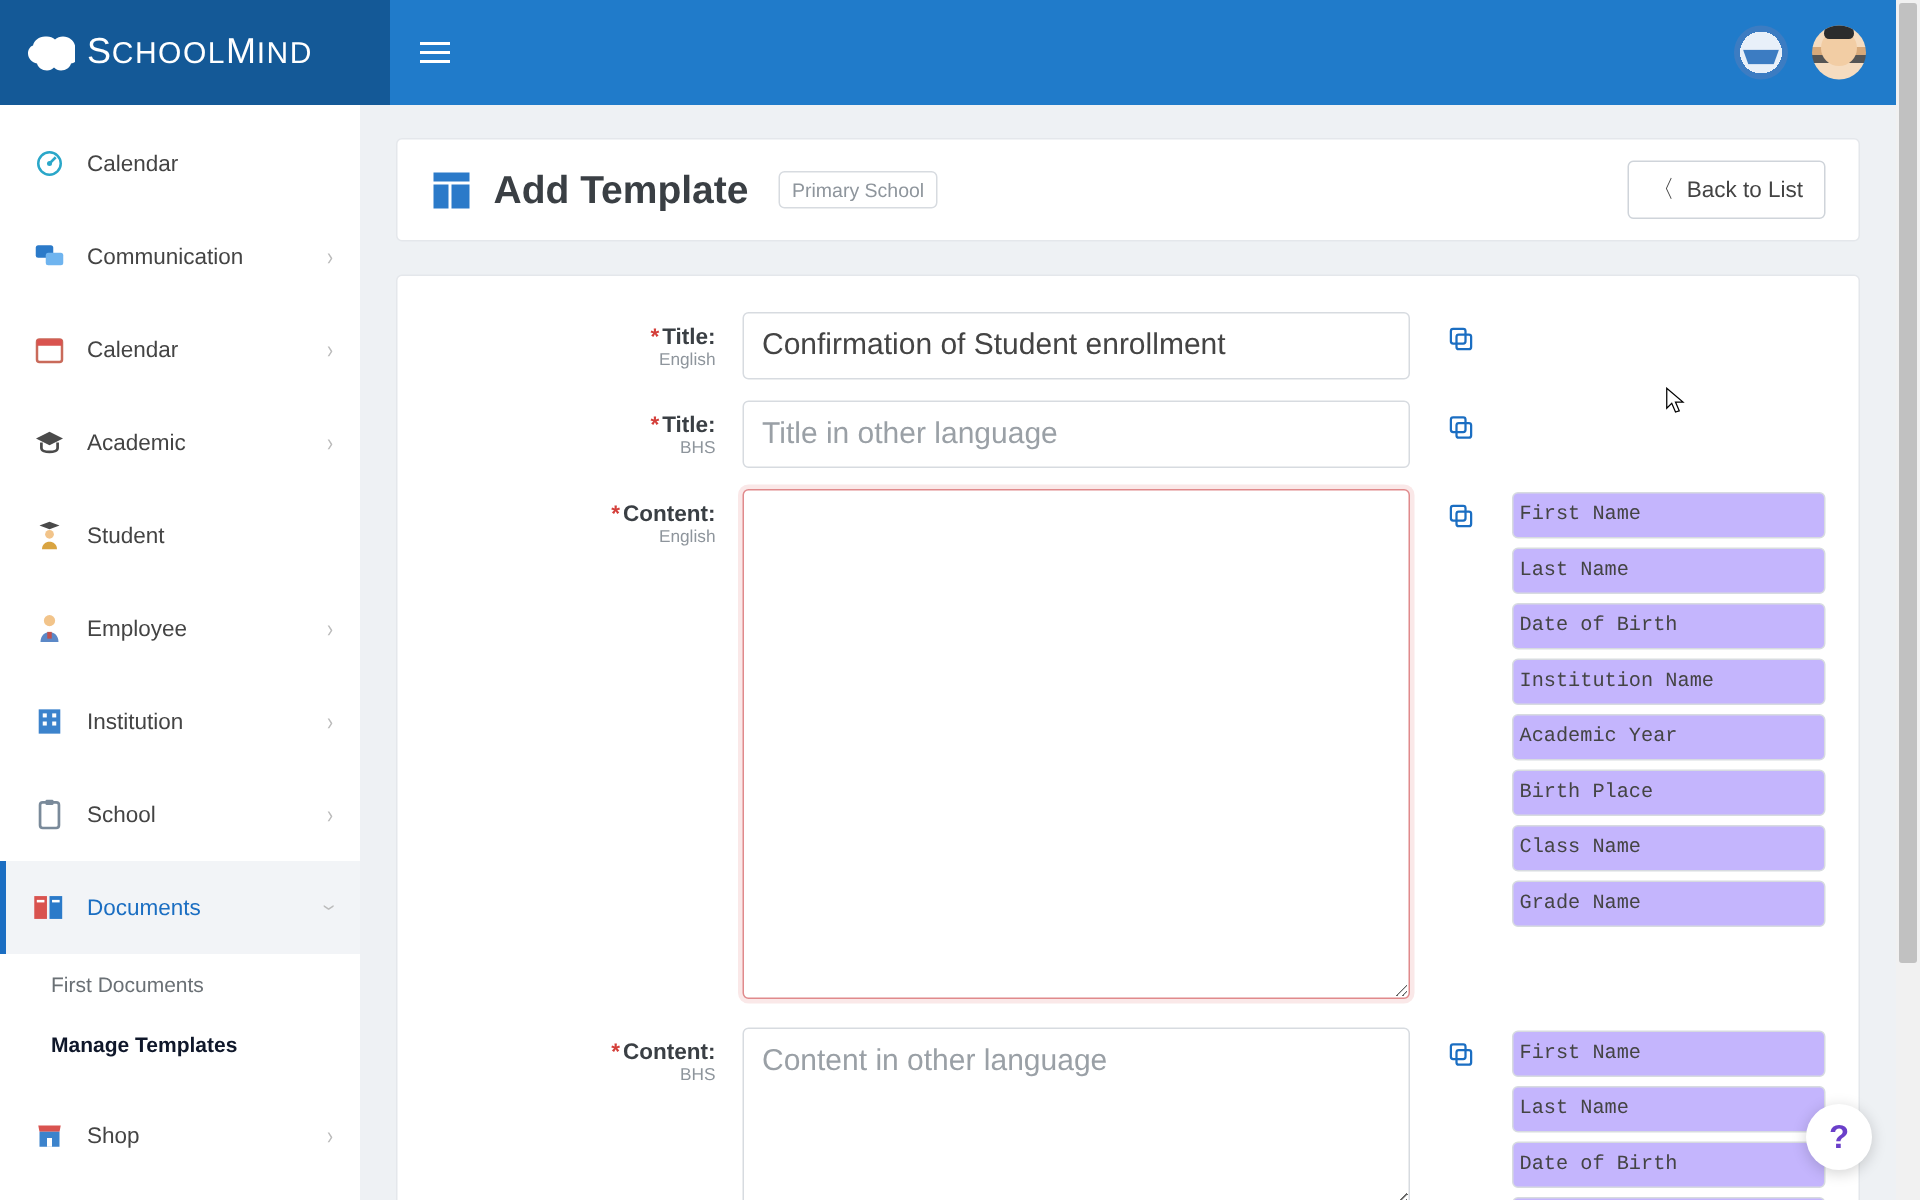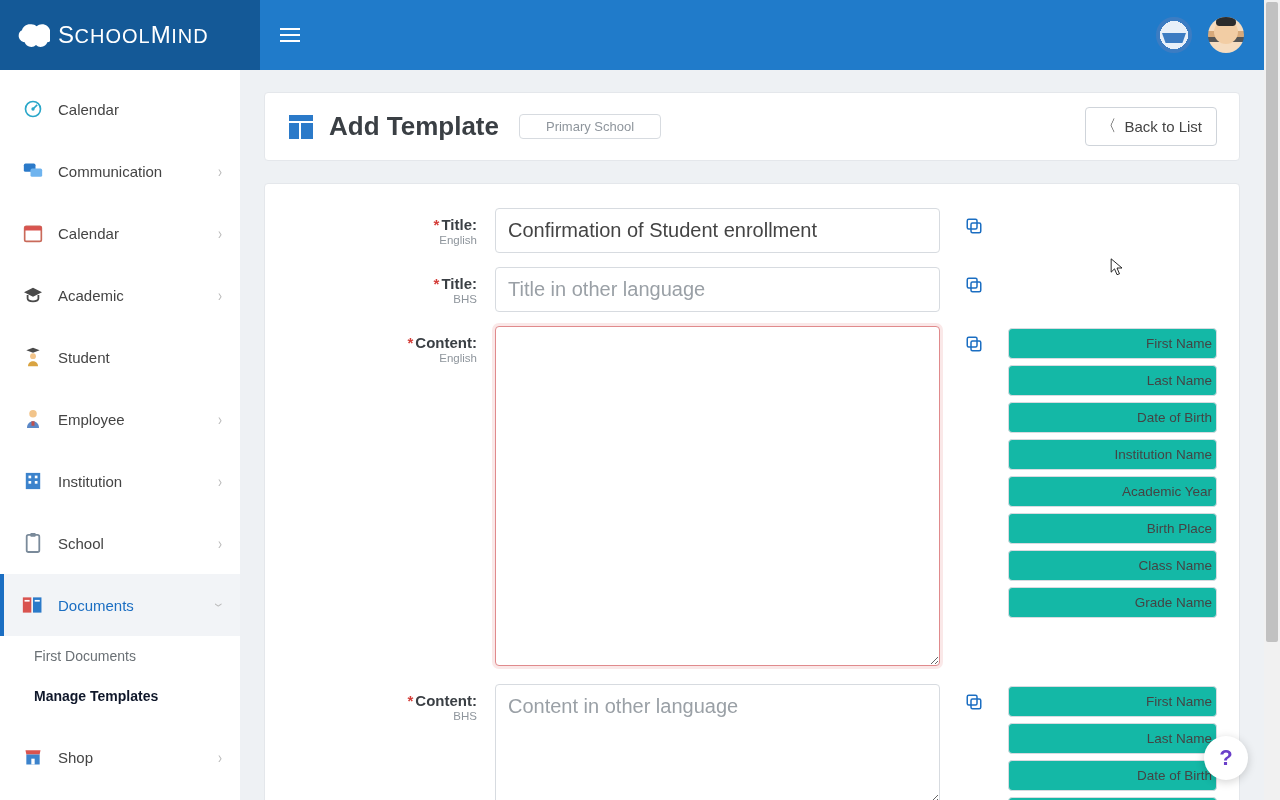--- a/index.html
+++ b/index.html
@@ -42,40 +42,40 @@
   .subnav { padding: 0 0 10px 0; }
   .sub-item { padding: 12px 12px 12px 34px; font-size:14px; color:#6a7075; cursor:pointer; }
   .sub-item.active { color:#0f172a;font-weight:bold; }
 
   
   .main { flex:1; background:#eef1f4; overflow-y:auto; padding: 22px 24px 40px 24px; }
   .card { background:#fff; border:1px solid #e4e7eb; border-radius:4px; }
   .page-head { display:flex; align-items:center; padding:14px 22px; margin-bottom:22px; }
   .page-head .picon { width:28px; height:28px; margin-right:14px; }
   .page-title { font-size:26px; font-weight:600; color:#3a3f44; margin-right:20px; }
-  .tag { border:1px solid #d7dbe0; border-radius:4px; padding:4px 26px; font-size:13px; color:#8e959c; }
+  .tag { border:1px solid #d7dbe0; border-radius:4px; padding:4px 8px; font-size:13px; color:#8e959c; }
   .page-head-spacer { flex:1; }
   .btn-outline { border:1px solid #cfd4da; border-radius:4px; background:#fff; padding:8px 14px; font-size:15px; color:#444; display:flex; align-items:center; gap:8px; cursor:pointer; }
   .btn-outline .chev-l { font-size:16px; }
 
   .form-card { padding: 24px 22px 40px 22px; }
   .row { display:flex; align-items:flex-start; margin-bottom:14px; gap:18px; }
   .col-label { width:190px; text-align:right; padding-top:8px; }
   .lbl { font-weight:700; color:#3a3f44; font-size:15px; }
   .lbl .ast { color:#d43f3a; margin-right:2px; }
   .sub { font-size:11.5px; color:#8e959c; text-align:right; display:block; line-height:1.2; }
   .col-input { width:445px; flex:0 0 445px; }
   .input, .textarea { width:100%; border:1px solid #d7dbe0; border-radius:4px; padding:10px 12px; font-size:20px; color:#444; font-family:inherit; }
   .input::placeholder, .textarea::placeholder { color:#9aa0a6; }
   .textarea { resize: both; min-height: 340px; }
   .textarea.focused { border:1px solid #e08a8c; box-shadow: 0 0 0 3px rgba(224,100,104,0.15); outline:none; }
   .col-copy { width:32px; display:flex; justify-content:center; padding-top:8px; }
   .copy-ico { width:18px; height:20px; color:#1b6ec2; cursor:pointer; }
   .col-pills { flex:1; display:flex; flex-direction:column; gap:6px; padding-top:2px; }
-  .pill { border:1px solid #d7dbe0; border-radius:4px; background:#14b8a6; text-align:right; padding:7px 4px; font-size:13.5px; color:#444; cursor:pointer; }
+  .pill { border:1px solid #d7dbe0; border-radius:4px; background:#c4b5fd; text-align:left; padding:7px 4px; font-size:13.5px; color:#444; cursor:pointer;font-family:Liberation Mono, monospace; }
 
   
   .fab { position:absolute; right:32px; bottom:20px; width:44px; height:44px; border-radius:50%; background:#fff; box-shadow:0 2px 10px rgba(0,0,0,.18); display:flex; align-items:center; justify-content:center; color:#6a3fc9; font-size:22px; font-weight:700; cursor:pointer; }
 
   
   .cursor { position:absolute; left:1110px; top:258px; width:14px; height:20px; pointer-events:none; }
 
   
   svg { display:block; }
 </style>

